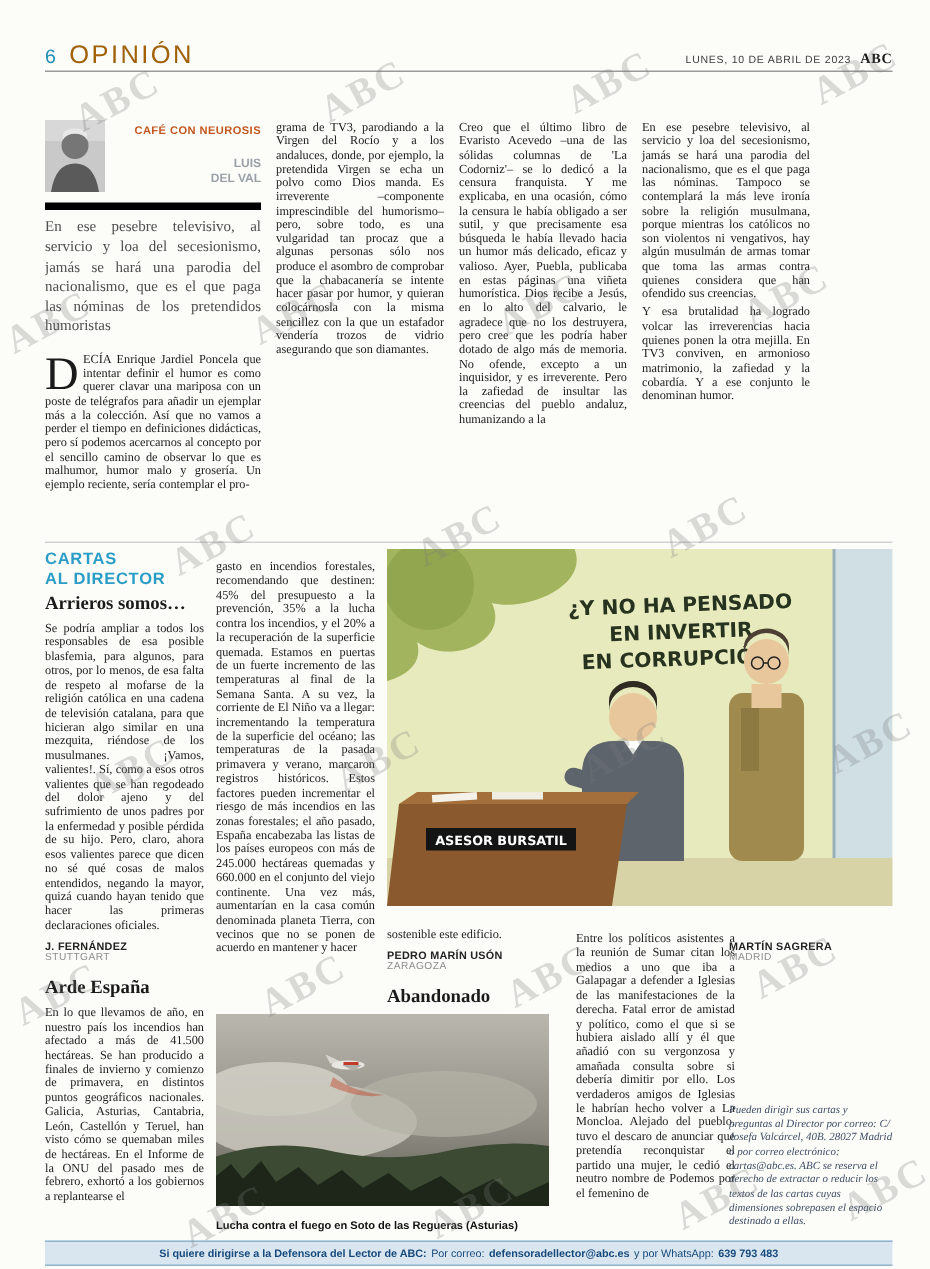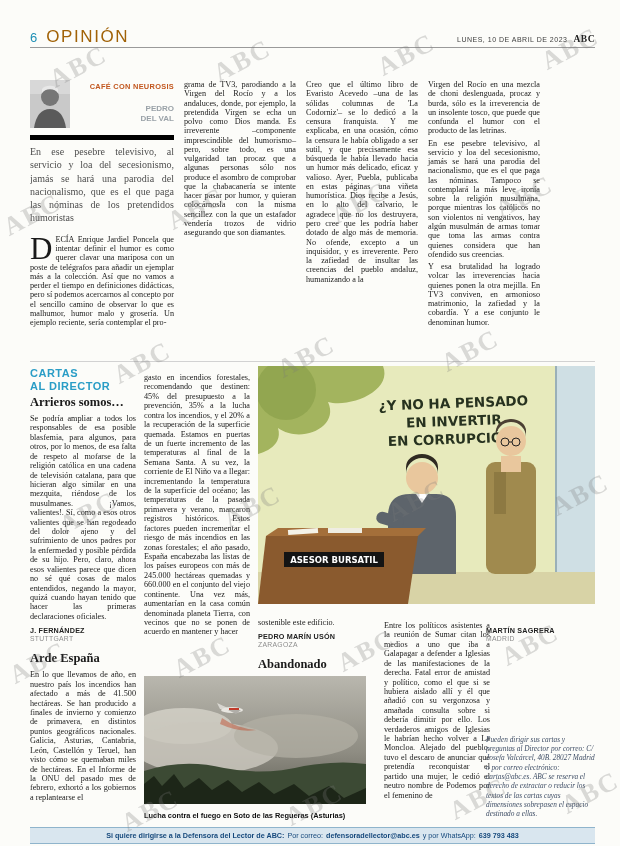--- a/index.html
+++ b/index.html
@@ -83,37 +83,36 @@
             <rect width="40" height="48" fill="#c9c9c9"></rect>
             <rect width="40" height="14" fill="#d8d8d8"></rect>
             <circle cx="20" cy="17" r="9" fill="#767676"></circle>
             <path d="M4,48 Q7,29 20,29 Q33,29 36,48 Z" fill="#5a5a5a"></path>
             <path d="M12,13 a9,7 0 0 1 16,0 l0,-4 a9,6 0 0 0 -16,0 Z" fill="#e8e8e8"></path>
           </svg>
         </div>
         <div class="byline-text">
           <div class="kicker">CAFÉ CON NEUROSIS</div>
           <div class="author">
-            <div>PEDRO</div>
+            <div>LUIS</div>
             <div>DEL VAL</div>
           </div>
         </div>
       </div>
       <div class="headline-bar"></div>
       <p class="standfirst">En ese pesebre televisivo, al servicio y loa del secesionismo, jamás se hará una parodia del nacionalismo, que es el que paga las nóminas de los pretendidos humoristas</p>
       <p class="art-body"><span class="dropcap">D</span><span>ECÍA Enrique Jardiel Poncela que intentar definir el humor es como querer clavar una mariposa con un poste de telégrafos para añadir un ejemplar más a la colección. Así que no vamos a perder el tiempo en definiciones didácticas, pero sí podemos acercarnos al concepto por el sencillo camino de observar lo que es malhumor, humor malo y grosería. Un ejemplo reciente, sería contemplar el pro-</span></p>
     </div>
     <div class="acol">
       <p class="art-body">grama de TV3, parodiando a la Virgen del Rocío y a los andaluces, donde, por ejemplo, la pretendida Virgen se echa un polvo como Dios manda. Es irreverente –componente imprescindible del humorismo– pero, sobre todo, es una vulgaridad tan procaz que a algunas personas sólo nos produce el asombro de comprobar que la chabacanería se intente hacer pasar por humor, y quieran colocárnosla con la misma sencillez con la que un estafador vendería trozos de vidrio asegurando que son diamantes.</p>
     </div>
     <div class="acol">
       <p class="art-body">Creo que el último libro de Evaristo Acevedo –una de las sólidas columnas de 'La Codorniz'– se lo dedicó a la censura franquista. Y me explicaba, en una ocasión, cómo la censura le había obligado a ser sutil, y que precisamente esa búsqueda le había llevado hacia un humor más delicado, eficaz y valioso. Ayer, Puebla, publicaba en estas páginas una viñeta humorística. Dios recibe a Jesús, en lo alto del calvario, le agradece que no los destruyera, pero cree que les podría haber dotado de algo más de memoria. No ofende, excepto a un inquisidor, y es irreverente. Pero la zafiedad de insultar las creencias del pueblo andaluz, humanizando a la</p>
     </div>
     <div class="acol">
-      <p class="art-body">Virgen del Rocío en una mezcla de choni deslenguada, procaz y burda, sólo es la irreverencia de un insolente tosco, que puede que confunda el humor con el producto de las letrinas.</p>
       <p class="art-body">En ese pesebre televisivo, al servicio y loa del secesionismo, jamás se hará una parodia del nacionalismo, que es el que paga las nóminas. Tampoco se contemplará la más leve ironía sobre la religión musulmana, porque mientras los católicos no son violentos ni vengativos, hay algún musulmán de armas tomar que toma las armas contra quienes considera que han ofendido sus creencias.</p>
       <p class="art-body">Y esa brutalidad ha logrado volcar las irreverencias hacia quienes ponen la otra mejilla. En TV3 conviven, en armonioso matrimonio, la zafiedad y la cobardía. Y a ese conjunto le denominan humor.</p>
     </div>
   </section>
 
   <div class="mid-rule"></div>
 
   <div class="cartas-title">
     <div>CARTAS</div>
     <div>AL DIRECTOR</div>

